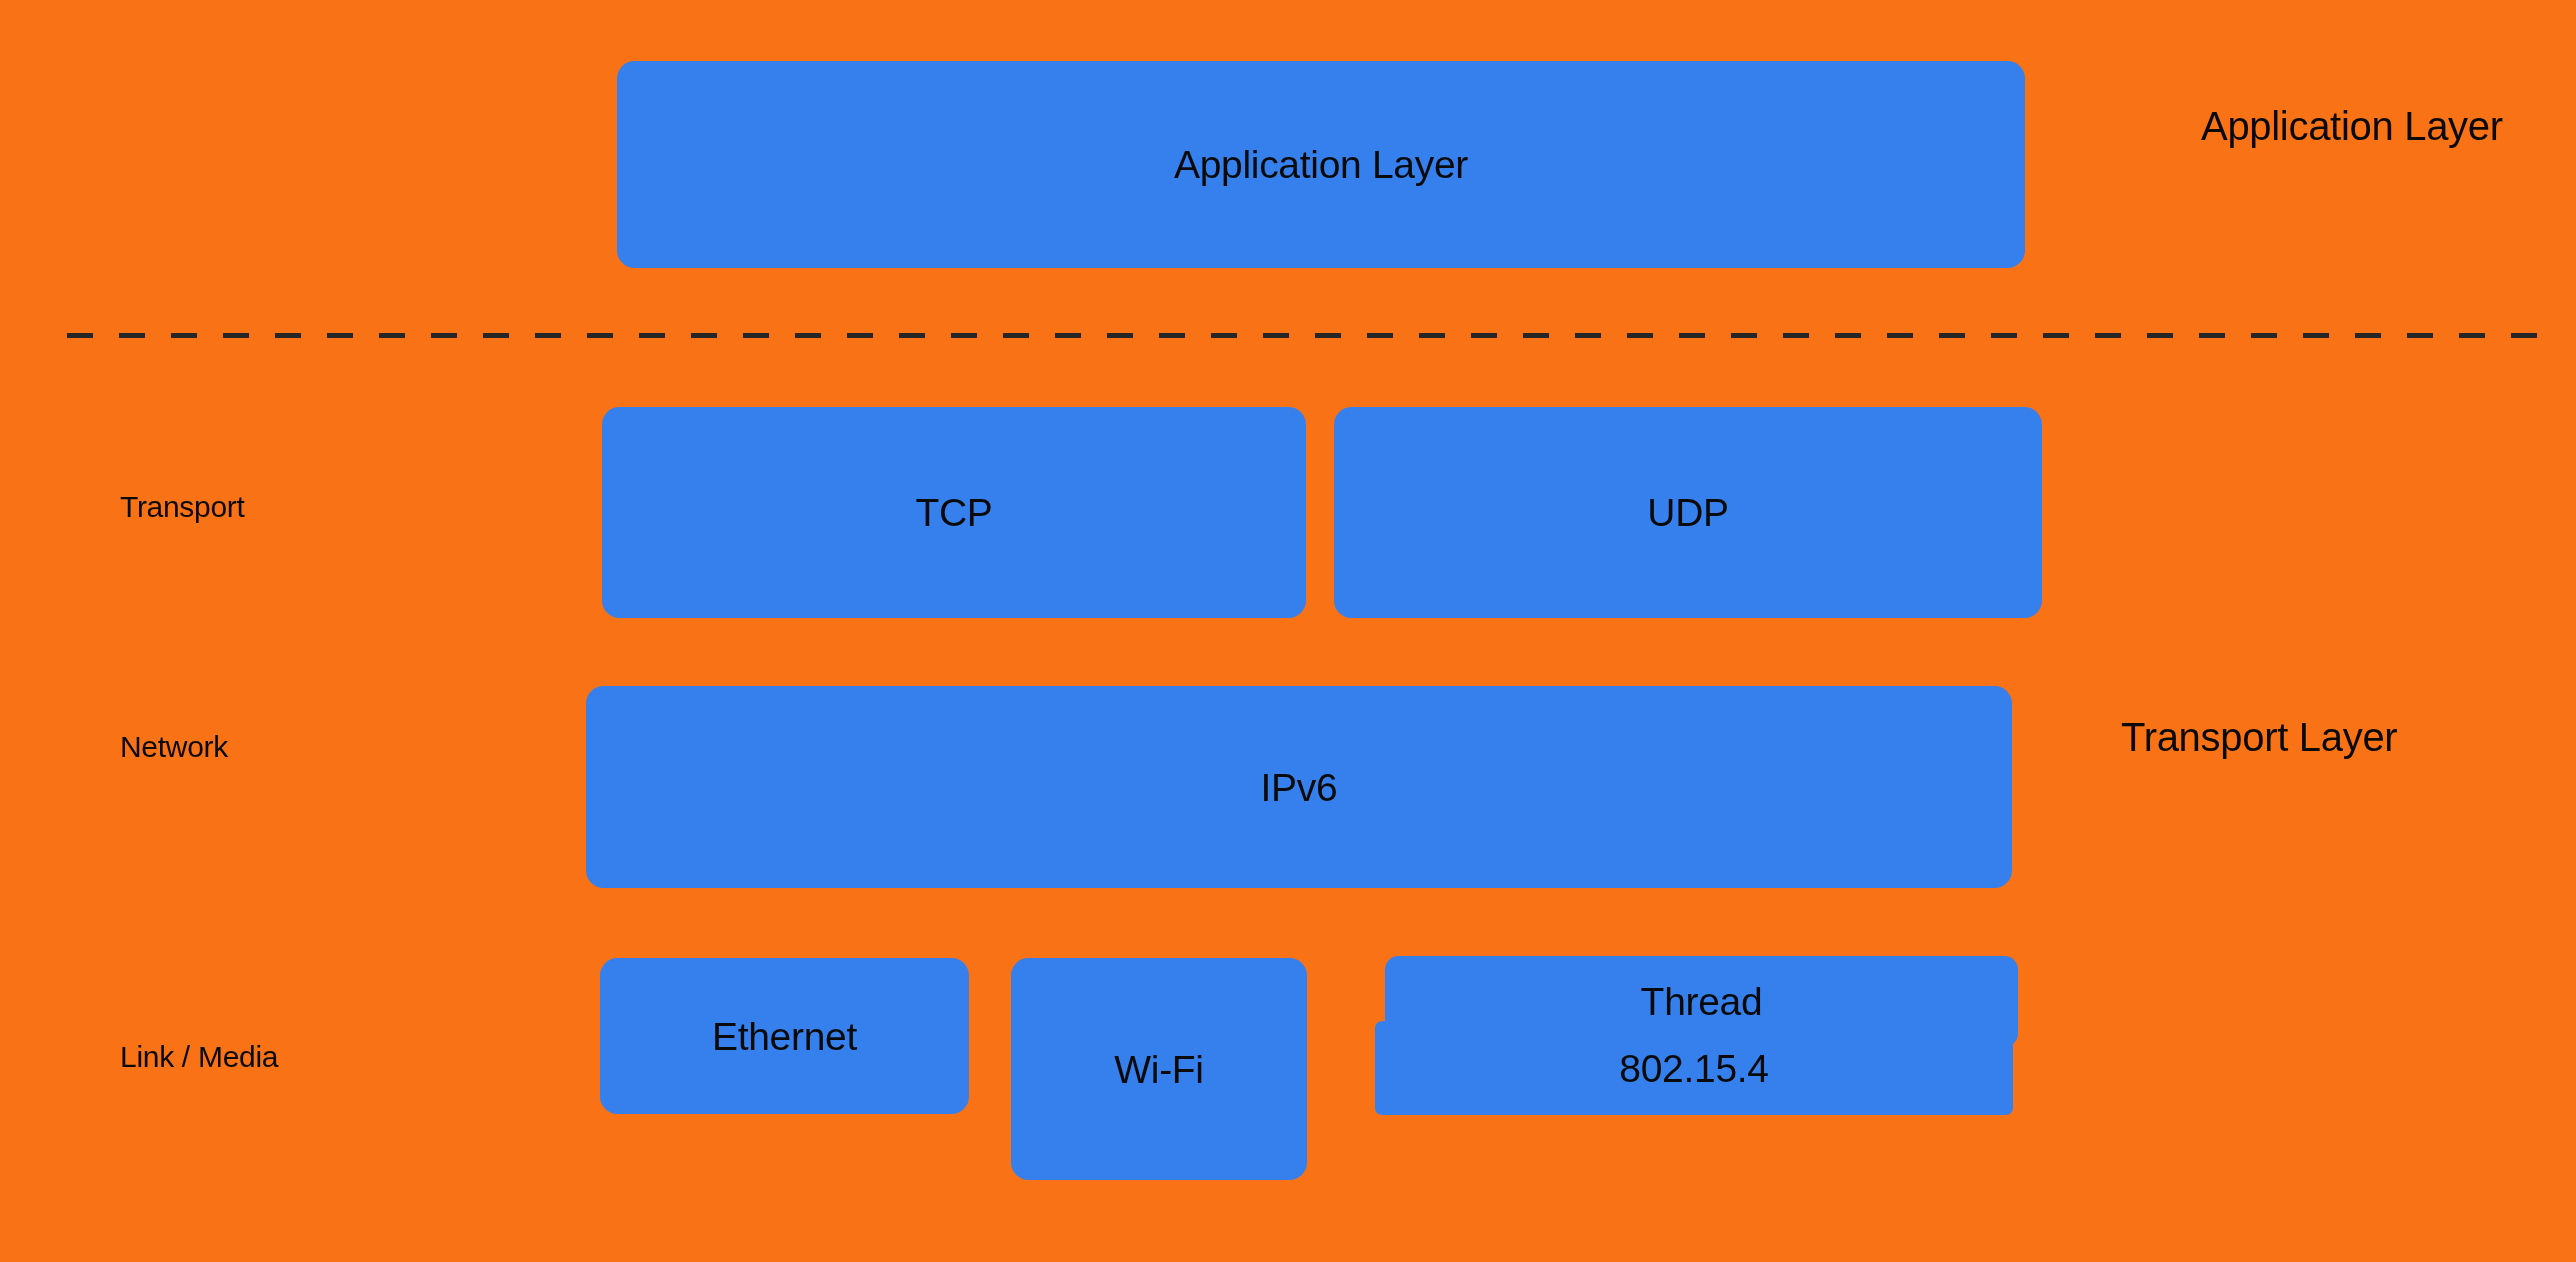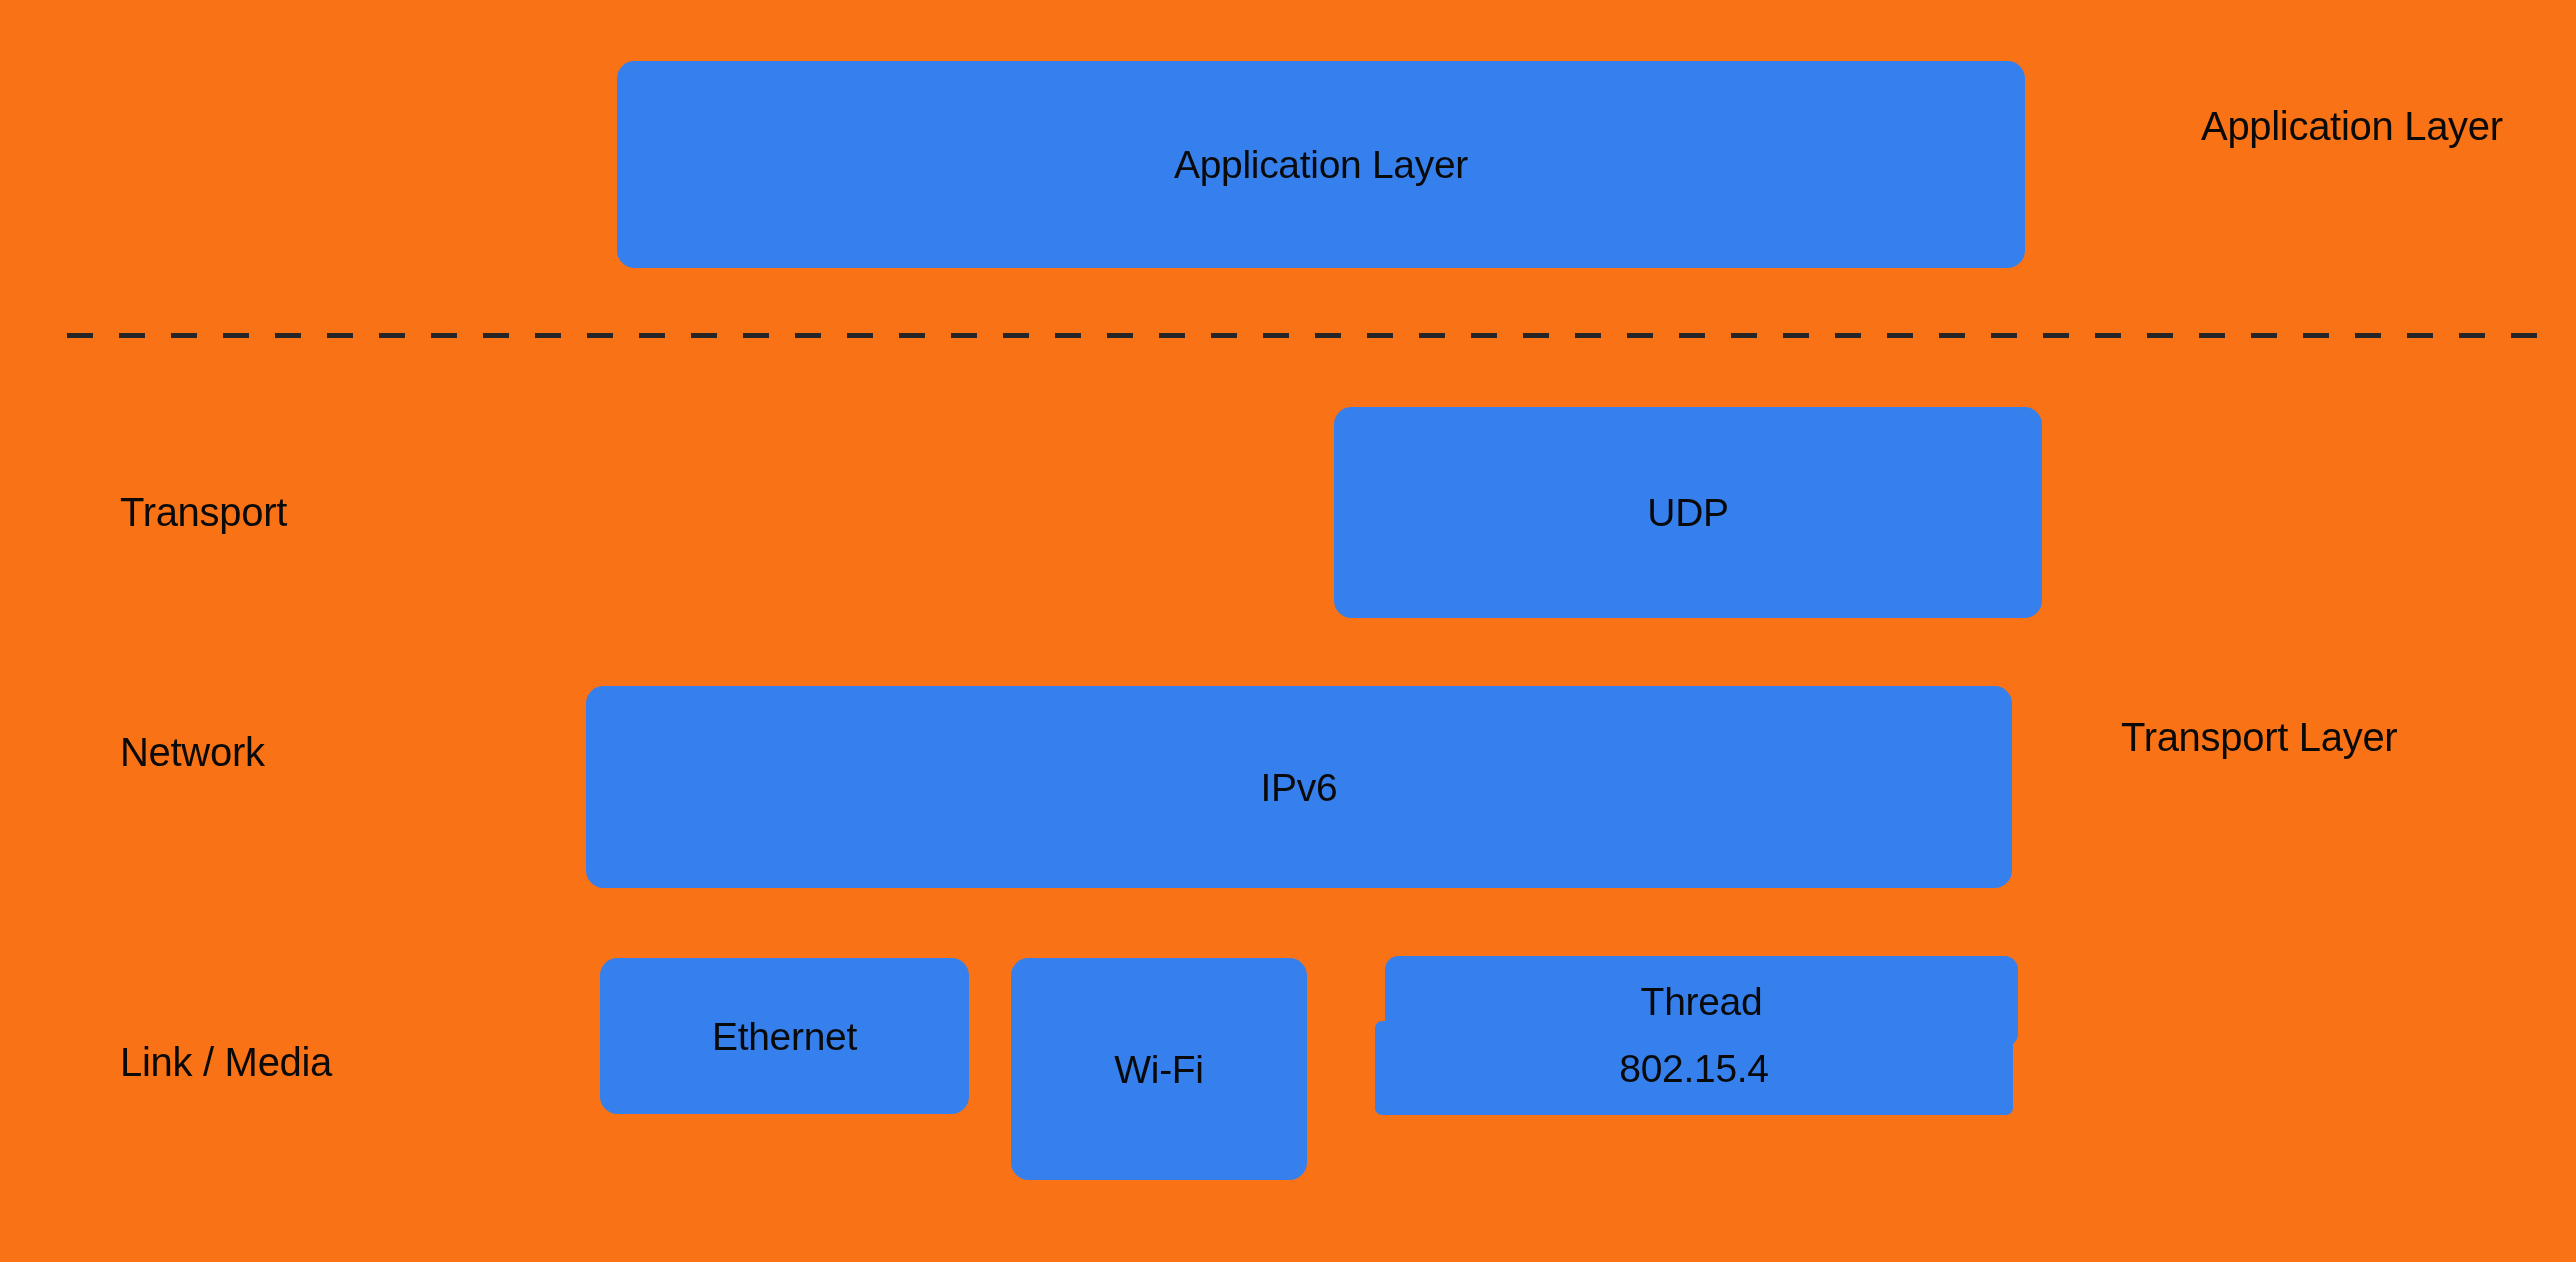--- a/index.html
+++ b/index.html
@@ -36,21 +36,21 @@
     color: #0a0a0a;
     letter-spacing: -0.3px;
     line-height: 1;
     white-space: nowrap;
   }
 
   
   .row-label {
     position: absolute;
     font-family: "Liberation Sans", sans-serif;
-    font-size: 40px;
+    font-size: 30px;
     font-weight: 400;
     color: #0a0a0a;
     letter-spacing: -0.3px;
     line-height: 1;
     white-space: nowrap;
   }
 
   
   .group-label {
     position: absolute;
@@ -103,20 +103,23 @@
   <div class="node" id="app-box">
     <span class="node-label">Application Layer</span>
   </div>
 
   <div class="group-label" id="label-app-grp">Application Layer</div>
 
   <div class="divider" id="divider-line"></div>
 
   <div class="row-label" id="label-transport">Transport</div>
 
+  <div class="node" id="tcp-box">
+    <span class="node-label">TCP</span>
+  </div>
 
   <div class="node" id="udp-box">
     <span class="node-label">UDP</span>
   </div>
 
   <div class="row-label" id="label-network">Network</div>
 
   <div class="node" id="ipv6-box">
     <span class="node-label">IPv6</span>
   </div>

